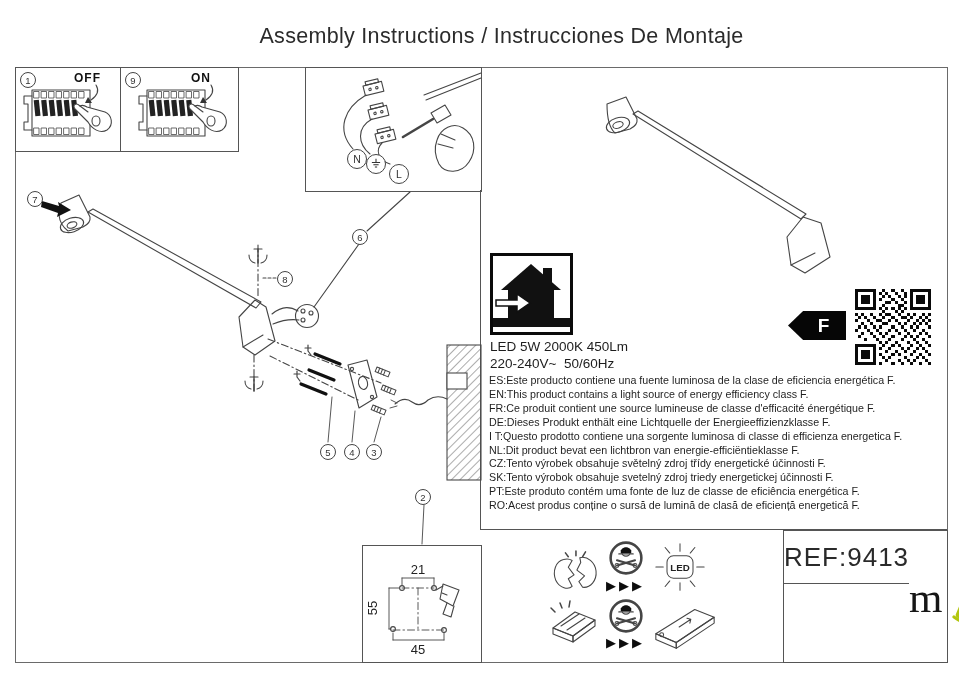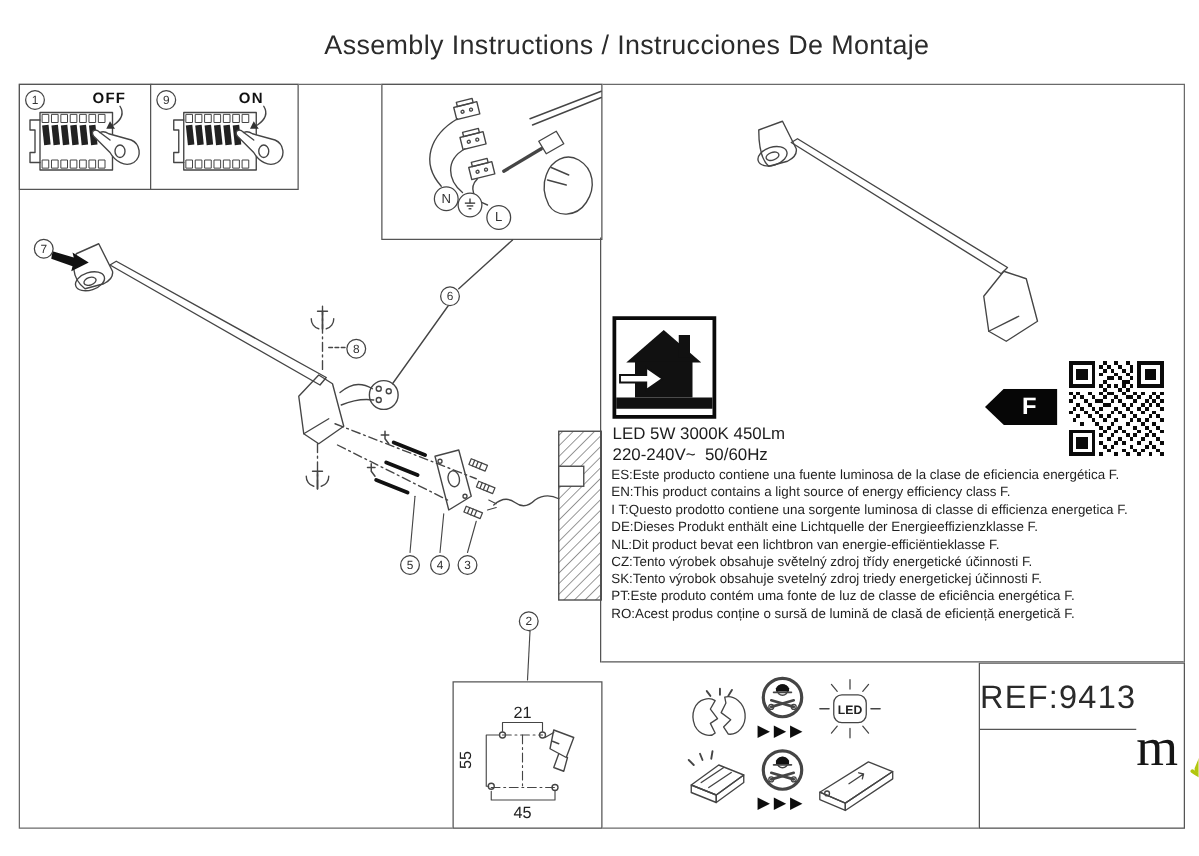--- a/index.html
+++ b/index.html
@@ -284,28 +284,29 @@
 
   <div class="abs" style="left:490px;top:253px;width:77px;height:76px;border:3px solid #0a0a0a">
     <svg width="77" height="76">
       <rect x="0" y="62" width="77" height="9" fill="#111"></rect>
       <polygon points="8,34 38,8 68,34" fill="#111"></polygon>
       <rect x="50" y="12" width="9" height="18" fill="#111"></rect>
       <rect x="15" y="33" width="46" height="29" fill="#111"></rect>
       <polygon points="3,44 24,44 24,38 37,47 24,56 24,50 3,50" fill="#fff" stroke="#111" stroke-width="1.5"></polygon>
     </svg>
   </div>
-  <div class="spec" style="top:339px">LED 5W 3000K 450Lm</div>
+  <div class="spec" style="top:339px">LED 5W 2000K 450Lm</div>
   <div class="spec" style="top:356px">220-240V~  50/60Hz</div>
 
   <div class="langs">
     <div class="lang-line">ES:Este producto contiene una fuente luminosa de la clase de eficiencia energética F.</div>
     <div class="lang-line">EN:This product contains a light source of energy efficiency class F.</div>
+    <div class="lang-line">FR:Ce produit contient une source lumineuse de classe d'efficacité énergétique F.</div>
+    <div class="lang-line">DE:Dieses Produkt enthält eine Lichtquelle der Energieeffizienzklasse F.</div>
     <div class="lang-line">I T:Questo prodotto contiene una sorgente luminosa di classe di efficienza energetica F.</div>
-    <div class="lang-line">DE:Dieses Produkt enthält eine Lichtquelle der Energieeffizienzklasse F.</div>
     <div class="lang-line">NL:Dit product bevat een lichtbron van energie-efficiëntieklasse F.</div>
     <div class="lang-line">CZ:Tento výrobek obsahuje světelný zdroj třídy energetické účinnosti F.</div>
     <div class="lang-line">SK:Tento výrobok obsahuje svetelný zdroj triedy energetickej účinnosti F.</div>
     <div class="lang-line">PT:Este produto contém uma fonte de luz de classe de eficiência energética F.</div>
     <div class="lang-line">RO:Acest produs conține o sursă de lumină de clasă de eficiență energetică F.</div>
   </div>
 
   <div class="f-arrow">
     <span>F</span>
   </div>

